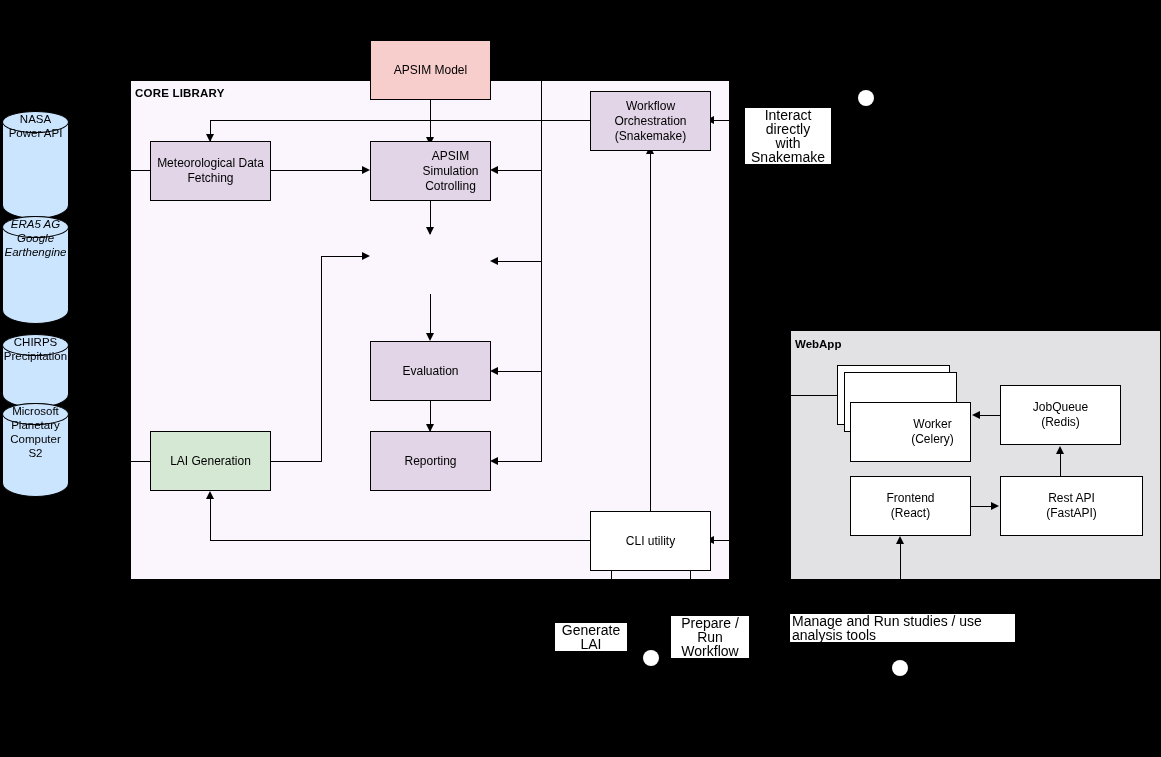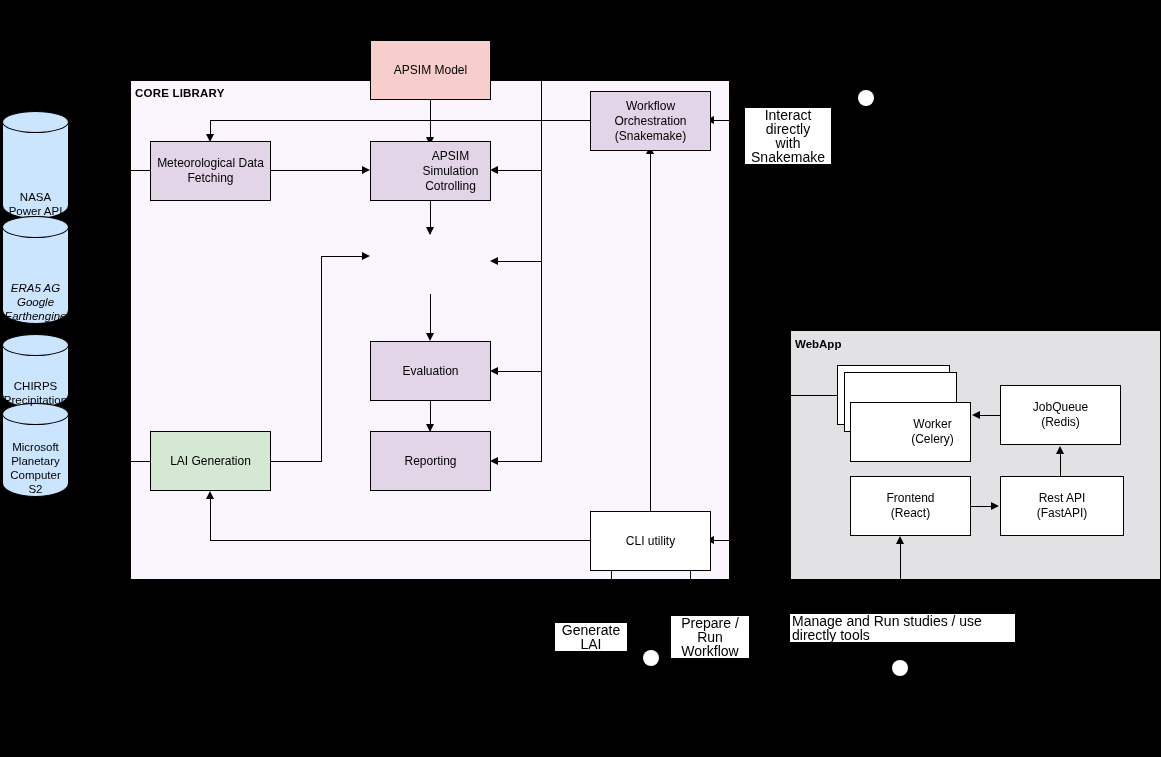--- a/index.html
+++ b/index.html
@@ -47,21 +47,21 @@
   .pink{background:#f8cecc;}
   .green{background:#d5e8d4;}
   .white{background:#ffffff;}
 
   
   .cyl{
     box-sizing:border-box;
     background:#cce5ff;
     border:1px solid #000;
     border-radius:50% / 14px;
-    display:flex;align-items:flex-end;justify-content:center;
+    display:flex;align-items:flex-start;justify-content:center;
     text-align:center;
     font-size:11.5px;color:#000;line-height:14px;
     white-space:pre-line;
     position:absolute;
   }
   .cyl::before{
     content:"";
     position:absolute;left:-1px;right:-1px;top:-1px;
     height:22px;
     border:1px solid #000;
@@ -216,21 +216,21 @@
   <div class="abs node white" style="left:843.5px;top:371.5px;width:113px;height:60px;"></div>
   <div class="abs node white" style="left:850px;top:402px;width:121px;height:60px;padding-left:48px;">Worker
 (Celery)</div>
 
   <div class="abs node white" style="left:850px;top:476px;width:121px;height:60px;">Frontend
 (React)</div>
 
   <div class="abs node white" style="left:1000px;top:385px;width:121px;height:60px;">JobQueue
 (Redis)</div>
 
-  <div class="abs node white" style="left:1000px;top:476px;width:124px;height:60px;">Rest API
+  <div class="abs node white" style="left:1000px;top:476px;width:143px;height:60px;">Rest API
 (FastAPI)</div>
 
   <div class="abs ln h" style="left:979px;top:415px;width:22px;"></div>
   <div class="abs arrow ar-l" style="left:972px;top:410.5px;"></div>
 
   <div class="abs ln v" style="left:1060px;top:452px;height:25px;"></div>
   <div class="abs arrow ar-u" style="left:1055.5px;top:446px;"></div>
 
   <div class="abs ln h" style="left:971px;top:506px;width:22px;"></div>
   <div class="abs arrow ar-r" style="left:991px;top:501.5px;"></div>
@@ -239,19 +239,19 @@
   <div class="abs arrow ar-u" style="left:895.5px;top:536px;"></div>
 
   <div class="note" style="left:745px;top:108px;width:82px;">Interact directly
 with Snakemake</div>
 
   <div class="note" style="left:555px;top:623px;width:68px;">Generate LAI</div>
 
   <div class="note" style="left:671px;top:616px;width:74px;">Prepare / Run
 Workflow</div>
 
-  <div class="note" style="left:790px;top:614px;width:221px;text-align:left;">Manage and Run studies / use directly tools</div>
+  <div class="note" style="left:790px;top:614px;width:221px;text-align:left;">Manage and Run studies / use analysis tools</div>
 
   <div class="actor" style="left:858px;top:90px;width:16px;height:16px;"></div>
   <div class="actor" style="left:643px;top:650px;width:16px;height:16px;"></div>
   <div class="actor" style="left:892px;top:660px;width:16px;height:16px;"></div>
 
 </div>
 
 </body></html>

